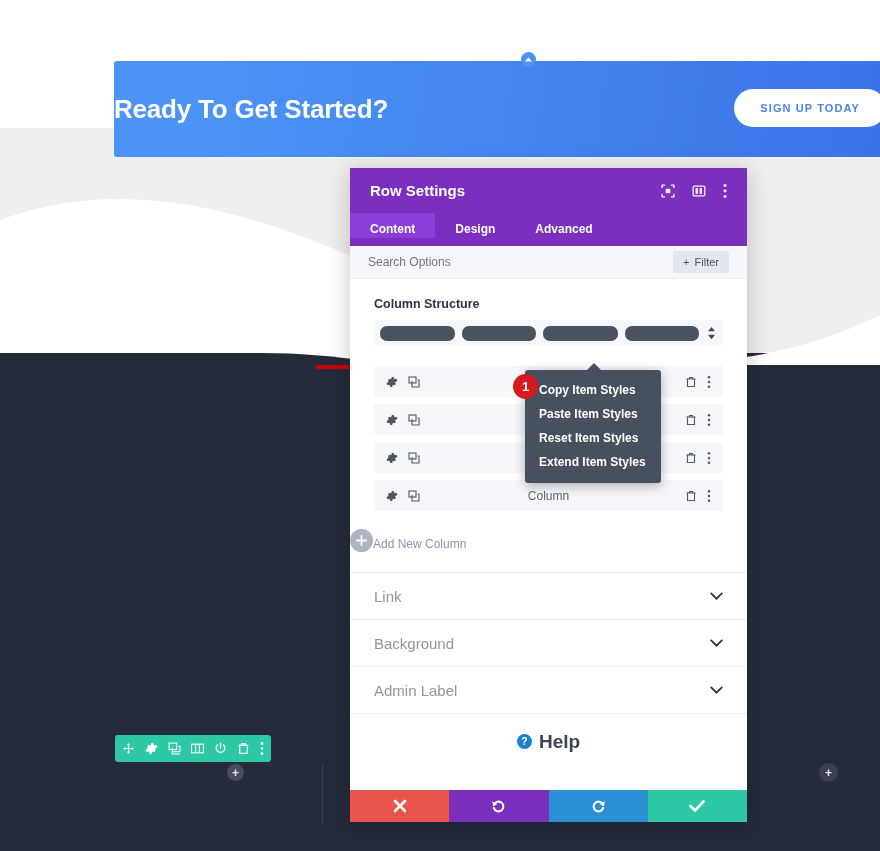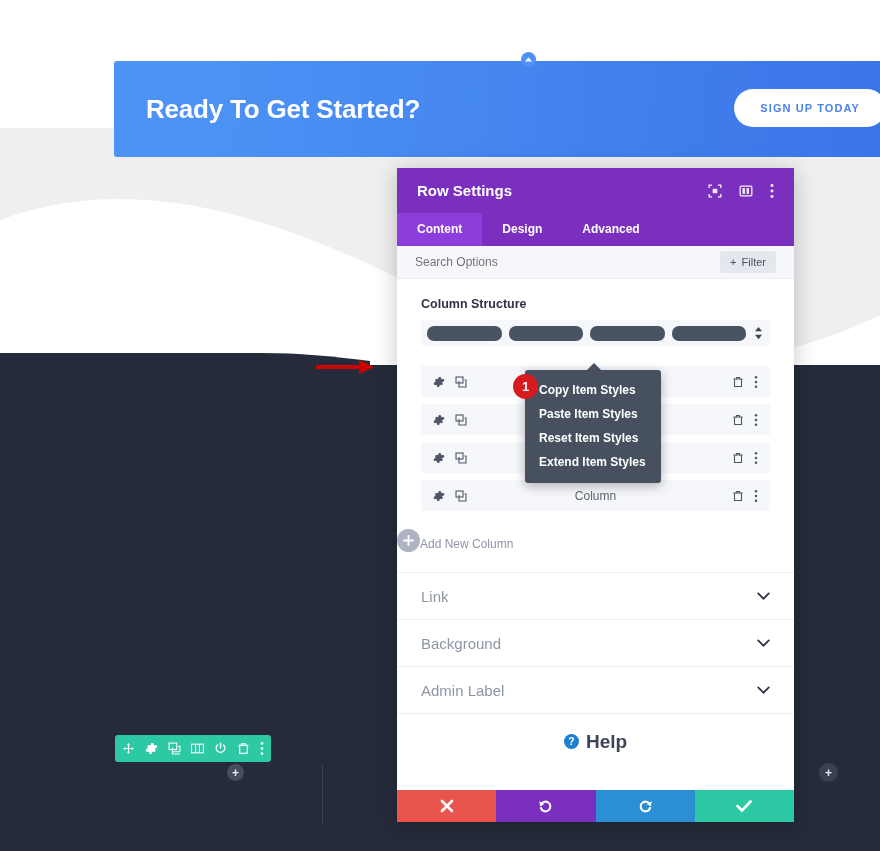--- a/index.html
+++ b/index.html
@@ -20,21 +20,21 @@
 
   
   #hero {
     position:absolute; left:114px; top:61px; width:766px; height:96px;
     background:linear-gradient(95deg,#4c93f5 0%,#4c93f5 12%,#3b74e8 100%);
     border-radius:3px 0 0 3px;
     display:flex; align-items:center;
   }
   #hero-title {
     color:#ffffff; font-size:26px; font-weight:bold;
-    margin-left:32px; letter-spacing:-0.2px;
+    letter-spacing:-0.2px;
   }
   #hero-cta {
     position:absolute; right:-6px; top:28px;
     background:#ffffff; color:#4c82e8;
     font-size:11px; font-weight:bold; letter-spacing:1.1px;
     padding:13px 26px; border-radius:22px;
     white-space:nowrap;
   }
   #hero-anchor {
     position:absolute; left:521px; top:52px;
@@ -72,34 +72,33 @@
   
   #guide-line { position:absolute; left:322px; top:765px; width:1px; height:60px; background:#3b4150; }
 
   
   #modal {
     position:absolute; left:350px; top:168px; width:397px; height:654px;
     background:#4c1d95;
     box-shadow:0 4px 22px rgba(0,0,0,0.22);
     display:flex; flex-direction:column;
     overflow:hidden;
-    margin-left:47px;
   }
   #modal-header {
     background:#7b2fbe; height:45px; flex:0 0 45px;
     display:flex; align-items:center; padding:0 20px;
   }
   #modal-title { color:#fff; font-size:15px; font-weight:bold; flex:1; }
   .hdr-icons { display:flex; align-items:center; gap:17px; }
   .hdr-ico { width:14px; height:14px; display:block; opacity:.92; }
 
   #modal-tabs { background:#7b2fbe; height:33px; flex:0 0 33px; display:flex; }
   .tab {
     color:#ffffff; font-size:12px; font-weight:bold;
-    padding:0 20px; height:33px; line-height:33px;
+    padding:0 20px; height:25px; line-height:33px;
   }
   .tab.active { background:#8d3ddb; }
 
   #search-bar {
     background:#f6f7fa; height:33px; flex:0 0 33px;
     display:flex; align-items:center; padding:16px 18px;
     border-bottom:1px solid #eceef3;
   }
   #search-input {
     flex:1; border:none; background:transparent; outline:none;

